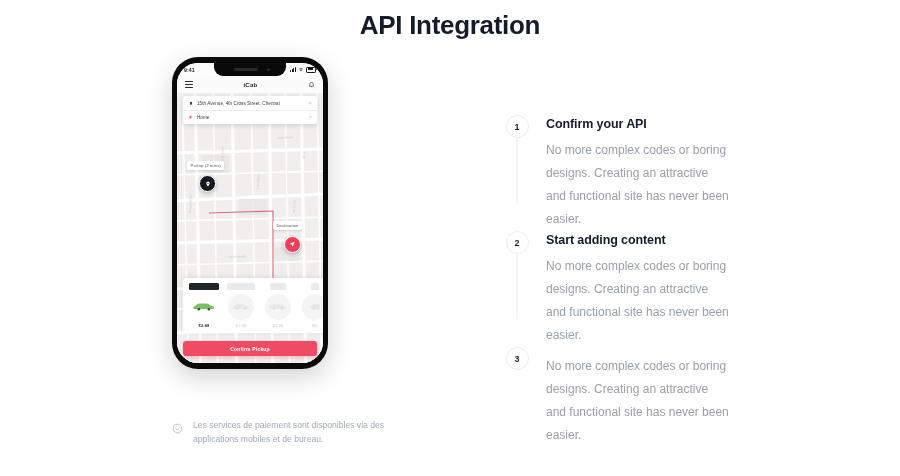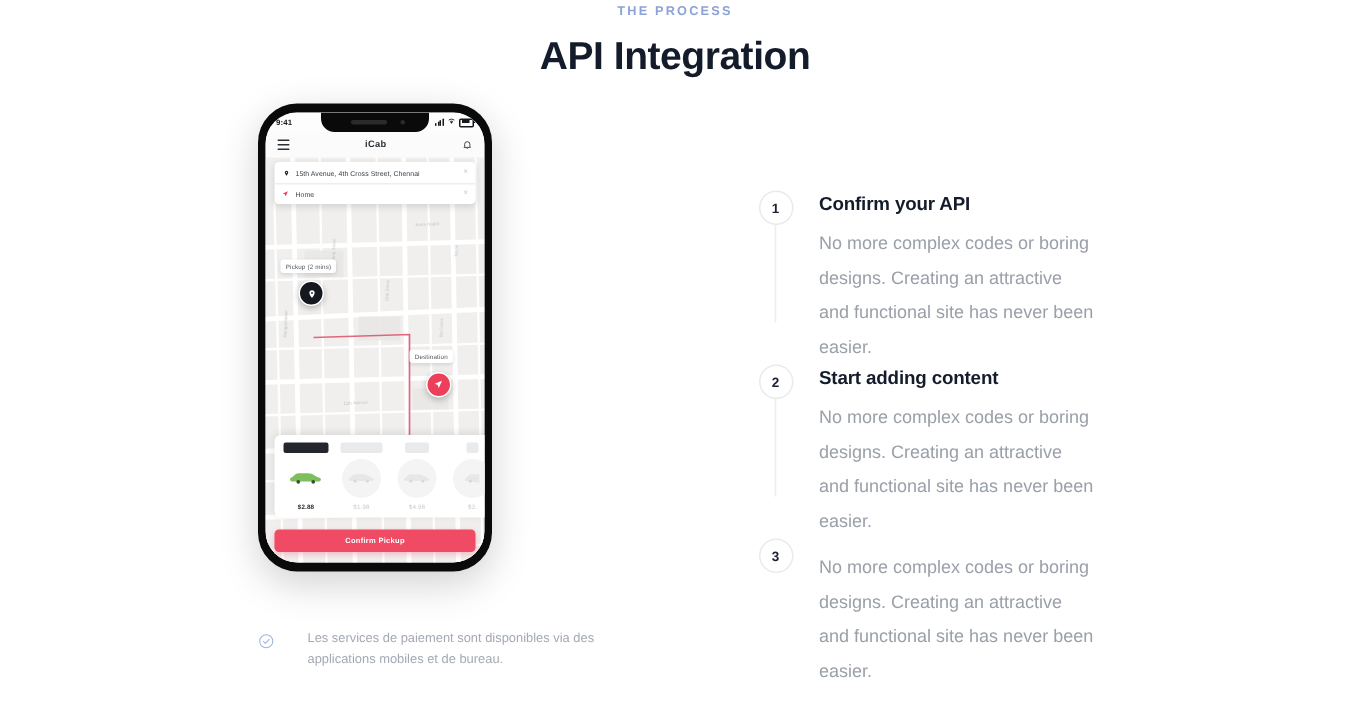--- a/index.html
+++ b/index.html
@@ -374,35 +374,34 @@
     max-width:185px;
   }
 
   
   .footnote{
     position:absolute;
     left: 172px;
     top: 419px;
     display:flex;
     align-items:flex-start;
-    gap: 22px;
+    gap: 10px;
   }
   .footnote-ic{ width:11px;height:11px;flex:0 0 11px; margin-top:1px;}
   .footnote-text{
     font-size:8.6px;
     line-height:13.5px;
     color:#a3a9b4;
     max-width:228px;
   }
 </style>
 </head>
 <body>
 
 <div class="page-header">
-  <div class="eyebrow">THE PROCESS</div>
   <div class="page-title">API Integration</div>
 </div>
 
 <div class="content">
 
   <div class="phone-col">
     <div class="phone">
       <div class="screen">
 
         <div class="map">

